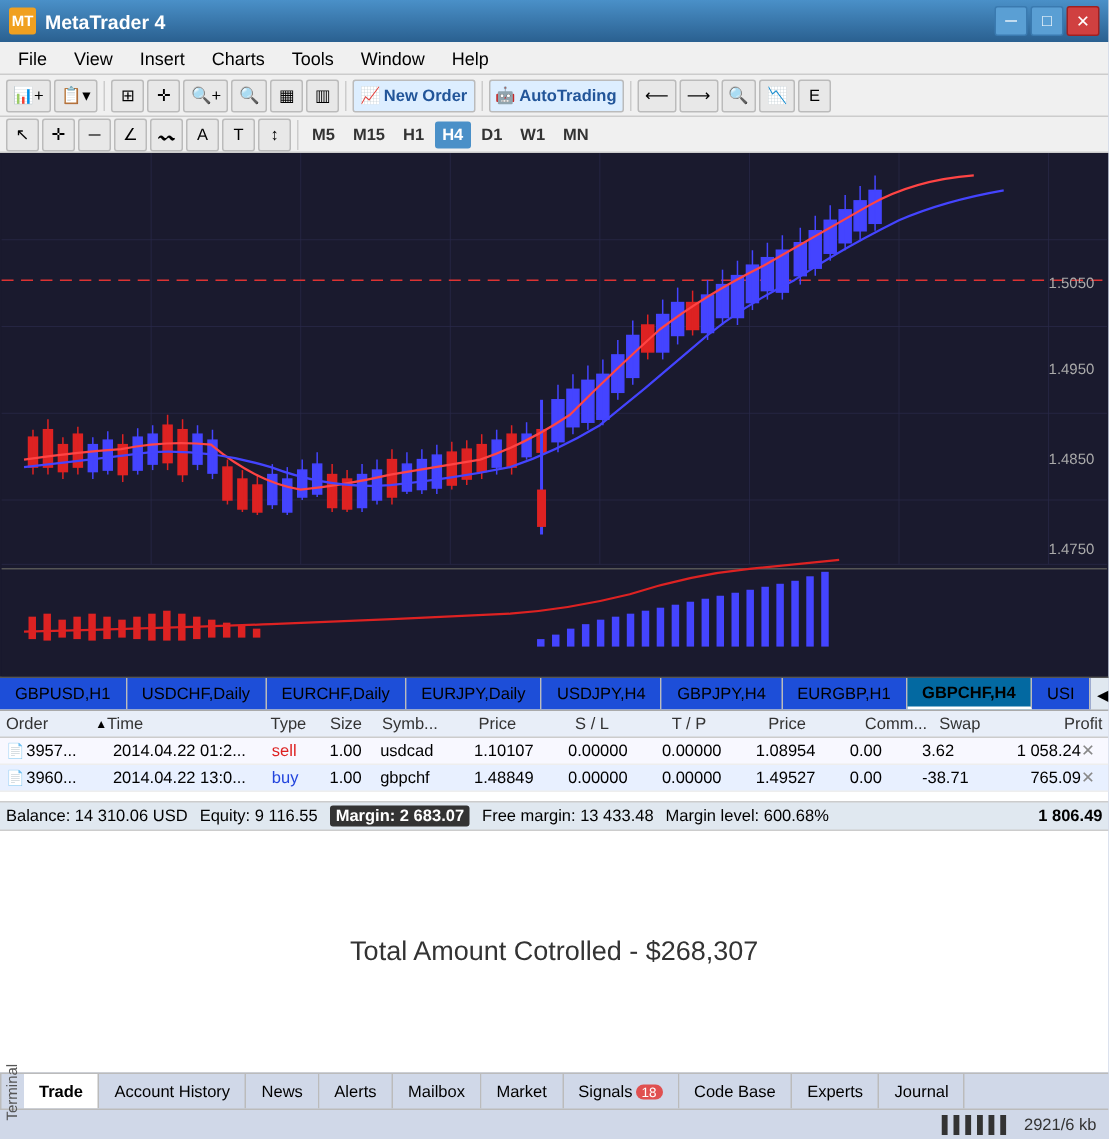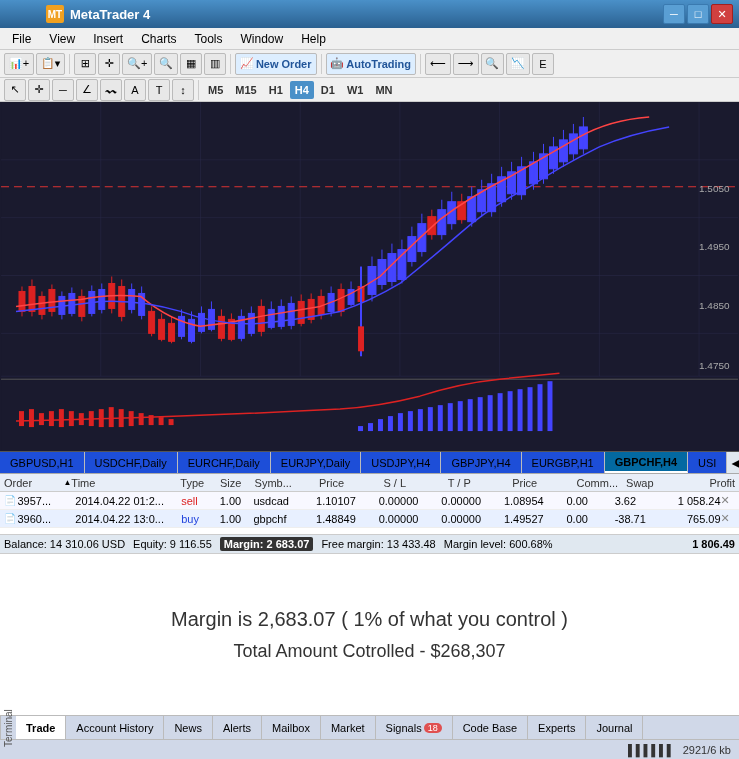--- a/index.html
+++ b/index.html
@@ -4,21 +4,21 @@
   <style>
     * { box-sizing: border-box; margin: 0; padding: 0; }
     body { width: 739px; height: 759px; overflow: hidden; background: #d0d8e8; font-family: 'Arial', sans-serif; font-size: 12px; }
 
     
     .title-bar {
       display: flex; align-items: center; justify-content: space-between;
       background: linear-gradient(to bottom, #4a90c8, #2a6090);
       height: 28px; padding: 0 6px; color: white;
     }
-    .title-bar-left { display: flex; align-items: center; gap: 6px; font-size: 13px; font-weight: bold; margin-left: 40px; }
+    .title-bar-left { display: flex; align-items: center; gap: 6px; font-size: 13px; font-weight: bold; }
     .title-bar-logo { width: 18px; height: 18px; background: #f0a020; border-radius: 2px; display: flex; align-items: center; justify-content: center; font-size: 10px; font-weight: bold; color: white; }
     .title-bar-controls { display: flex; gap: 2px; }
     .title-btn { width: 22px; height: 20px; background: #5a9fd4; border: 1px solid #3a7ab0; color: white; font-size: 11px; cursor: pointer; display: flex; align-items: center; justify-content: center; border-radius: 2px; }
     .title-btn.close { background: #d04040; border-color: #a02020; }
 
     
     .menu-bar {
       background: #f0f0f0; border-bottom: 1px solid #ccc;
       height: 22px; display: flex; align-items: center; padding: 0 4px; gap: 2px;
     }
@@ -510,21 +510,20 @@
     <span class="balance-item">
       <span>Free margin: 13 433.48</span>
     </span>
     <span class="balance-item">
       <span>Margin level: 600.68%</span>
     </span>
     <span class="balance-profit">1 806.49</span>
   </div>
 
   <div class="info-area">
-    <div class="info-text-main">Margin is 2,683.07   ( 1% of what you control )</div>
     <div class="info-text-sub">Total Amount Cotrolled - $268,307</div>
   </div>
 
   <div class="terminal-tabs">
     <div class="terminal-label">Terminal</div>
     <div class="term-tab active">Trade</div>
     <div class="term-tab">Account History</div>
     <div class="term-tab">News</div>
     <div class="term-tab">Alerts</div>
     <div class="term-tab">Mailbox</div>

